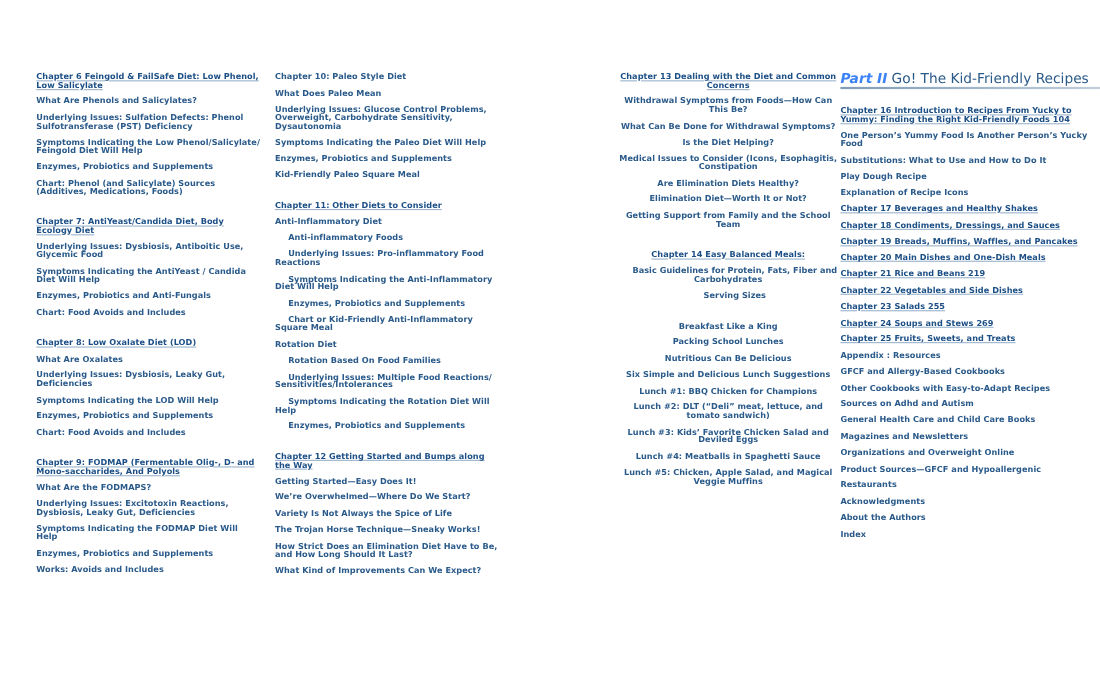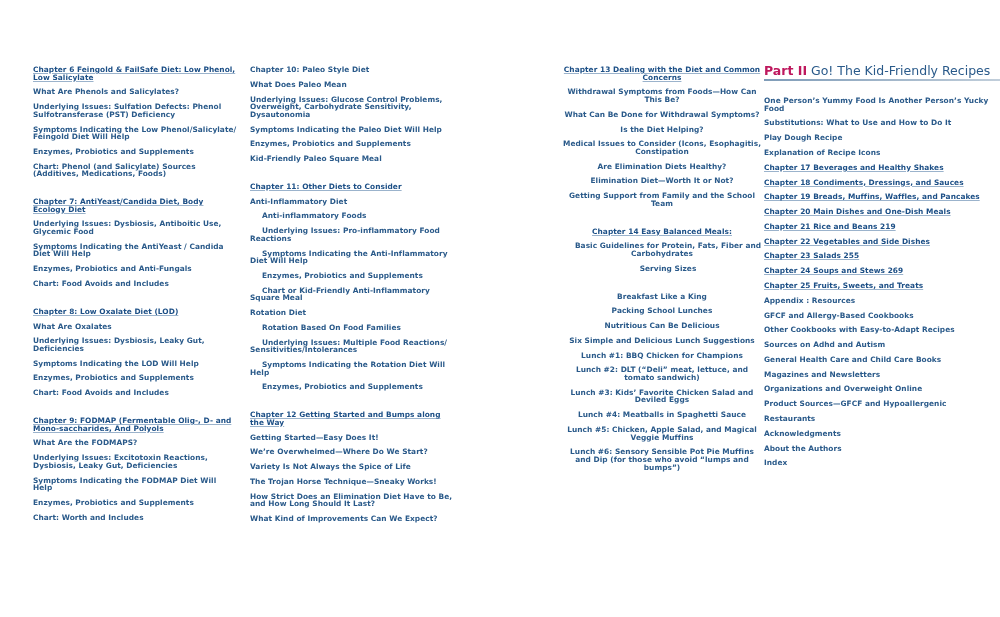--- a/index.html
+++ b/index.html
@@ -11,21 +11,21 @@
   .col3 { left: 562px; width: 200px; text-align: center; }
   .col4 { left: 764px; width: 236px; top: 64px; }
   .entry { font-size: 7.4px; line-height: 7.6px; color: #2a5a8a; font-weight: bold;
            margin: 0 0 7.2px 0; letter-spacing: 0.05px; }
   .entry.ch { color: #1c4f86; text-decoration: underline; text-decoration-color: #9bb3cc;
               text-underline-offset: 1px; }
   .entry.ind { text-indent: 12px; }
   .gap { height: 13px; }
   .part-head { font-size: 12.5px; color: #2a5a8a; font-weight: normal; margin: 0 0 0 0;
                line-height: 14px; position: relative; padding-bottom: 2px; }
-  .part-head b { color: #be185d; font-weight: bold; }
+  .part-head b { color: #3b82f6; font-weight: bold; font-style: italic; }
   .part-rule { position: absolute; left: 0; right: -4px; bottom: -1px; height: 2px;
                background: linear-gradient(to right, #7f9cb8, #c2cfdb); }
   .part-wrap { margin-bottom: 17px; }
 </style>
 </head>
 <body>
 
 <div class="col col1">
     <div class="entry ch">Chapter 6 Feingold &amp; FailSafe Diet: Low Phenol, Low Salicylate</div>
     <div class="entry">What Are Phenols and Salicylates?</div>
@@ -45,21 +45,21 @@
     <div class="entry">Underlying Issues: Dysbiosis, Leaky Gut, Deficiencies</div>
     <div class="entry">Symptoms Indicating the LOD Will Help</div>
     <div class="entry">Enzymes, Probiotics and Supplements</div>
     <div class="entry">Chart: Food Avoids and Includes</div>
     <div class="gap"></div>
     <div class="entry ch">Chapter 9: FODMAP (Fermentable Olig-, D- and Mono-saccharides, And Polyols</div>
     <div class="entry">What Are the FODMAPS?</div>
     <div class="entry">Underlying Issues:  Excitotoxin Reactions, Dysbiosis, Leaky Gut, Deficiencies</div>
     <div class="entry">Symptoms Indicating the FODMAP Diet Will Help</div>
     <div class="entry">Enzymes, Probiotics and Supplements</div>
-    <div class="entry">Chart: Worth and Includes</div>
+    <div class="entry">Works: Avoids and Includes</div>
   </div>
 <div class="col col2">
     <div class="entry">Chapter 10: Paleo Style Diet</div>
     <div class="entry">What Does Paleo Mean</div>
     <div class="entry">Underlying Issues:  Glucose Control  Problems, Overweight, Carbohydrate Sensitivity, Dysautonomia</div>
     <div class="entry">Symptoms Indicating the Paleo Diet Will Help</div>
     <div class="entry">Enzymes, Probiotics and Supplements</div>
     <div class="entry">Kid-Friendly Paleo Square Meal</div>
     <div class="gap"></div>
     <div class="entry ch">Chapter 11: Other Diets to Consider</div>
@@ -99,29 +99,29 @@
     <div class="gap"></div>
     <div class="entry">Breakfast Like a King</div>
     <div class="entry">Packing School Lunches</div>
     <div class="entry">Nutritious Can Be Delicious</div>
     <div class="entry">Six Simple and Delicious Lunch Suggestions</div>
     <div class="entry">Lunch #1: BBQ Chicken for Champions</div>
     <div class="entry">Lunch #2: DLT (“Deli” meat, lettuce, and tomato sandwich)</div>
     <div class="entry">Lunch #3: Kids’ Favorite Chicken Salad and Deviled Eggs</div>
     <div class="entry">Lunch #4: Meatballs in Spaghetti Sauce</div>
     <div class="entry">Lunch #5: Chicken, Apple Salad, and Magical Veggie Muffins</div>
-    <div class="entry">Lunch #6: Sensory Sensible Pot Pie Muffins and Dip (for those who avoid “lumps and bumps”)</div>
   </div>
 <div class="col col4">
   <div class="part-wrap">
     <div class="part-head">
       <b>Part II</b><span> Go! The Kid-Friendly Recipes</span>
       <div class="part-rule"></div>
     </div>
   </div>
+<div class="entry ch">Chapter 16 Introduction to Recipes From Yucky to Yummy: Finding the Right Kid-Friendly Foods 104</div>
     <div class="entry">One Person’s Yummy Food Is Another Person’s Yucky Food</div>
     <div class="entry">Substitutions: What to Use and How to Do It</div>
     <div class="entry">Play Dough Recipe</div>
     <div class="entry">Explanation of Recipe Icons</div>
     <div class="entry ch">Chapter 17 Beverages and Healthy Shakes</div>
     <div class="entry ch">Chapter 18 Condiments, Dressings, and Sauces</div>
     <div class="entry ch">Chapter 19 Breads, Muffins, Waffles, and Pancakes</div>
     <div class="entry ch">Chapter 20 Main Dishes and One-Dish Meals</div>
     <div class="entry ch">Chapter 21 Rice and Beans 219</div>
     <div class="entry ch">Chapter 22 Vegetables and Side Dishes</div>

